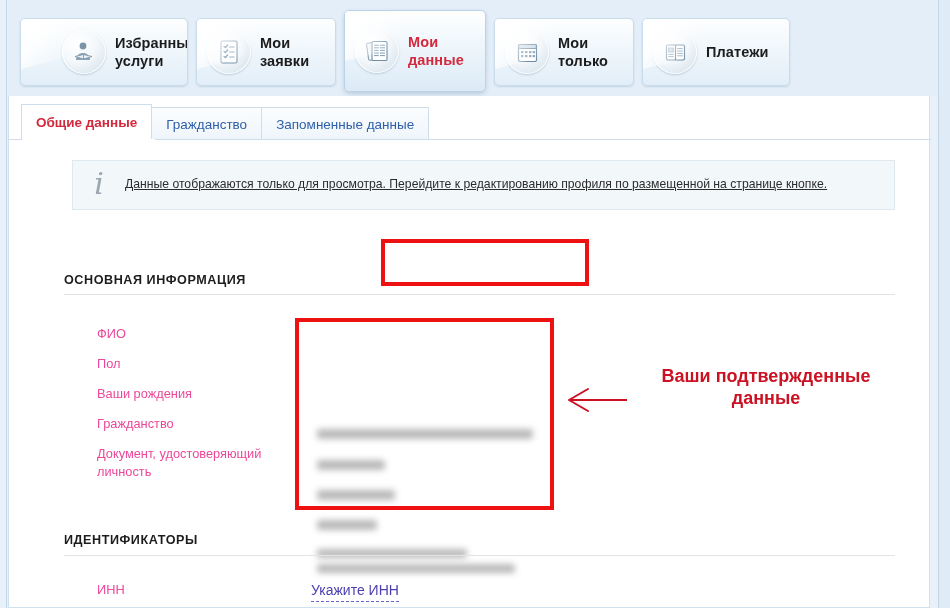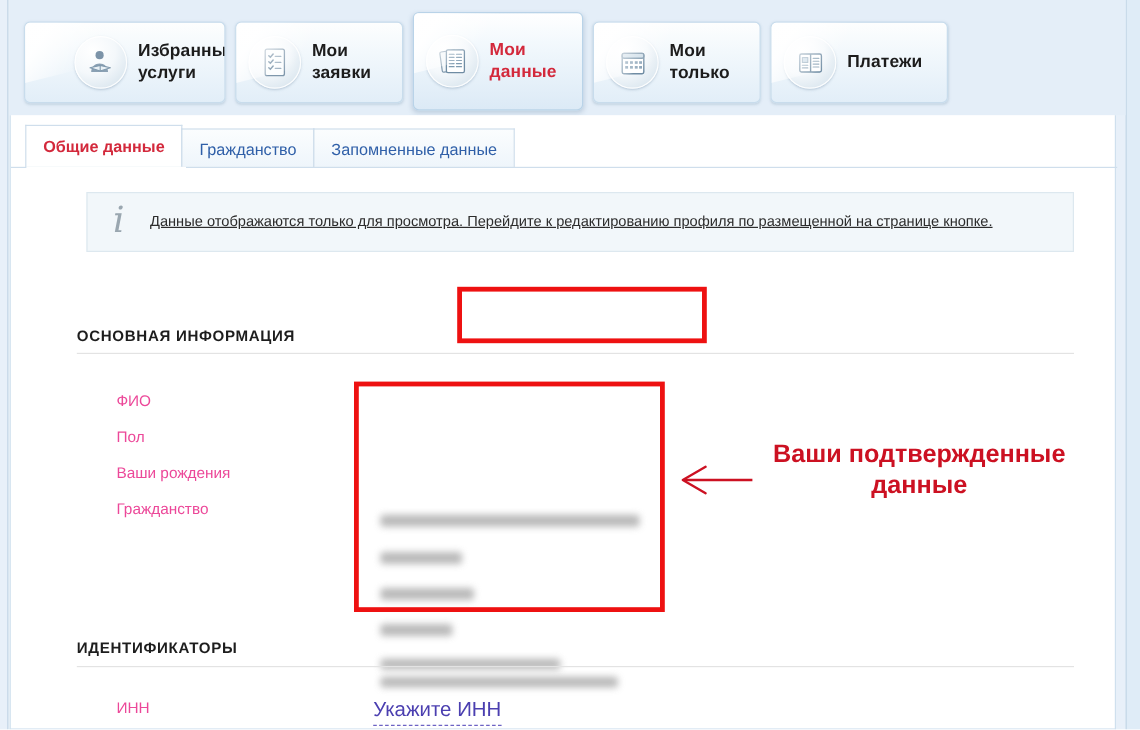--- a/index.html
+++ b/index.html
@@ -259,32 +259,32 @@
   
   #annotation-arrow {
     position: absolute;
     left: 566px; top: 387px;
     width: 62px; height: 26px;
   }
   #annotation-text {
     position: absolute;
     left: 636px; top: 366px;
     width: 260px;
-    font-size: 21px;
+    font-size: 18px;
     font-weight: bold;
     color: #cc1122;
     line-height: 1.22;
     text-align: center;
   }
 
   
   #inn-link {
     position: absolute;
     left: 311px; top: 582px;
-    font-size: 17px;
+    font-size: 14px;
     color: #4b3fb0;
     border-bottom: 1px dashed #6d63c4;
     padding-bottom: 2px;
     cursor: pointer;
     line-height: 1.2;
   }
 </style>
 </head>
 <body>
 
@@ -403,20 +403,21 @@
       <div id="info-text">Данные отображаются только для просмотра. Перейдите к редактированию профиля по размещенной на странице кнопке.</div>
     </div>
 
     <div class="section-title" style="left:55px; top:177px;">ОСНОВНАЯ ИНФОРМАЦИЯ</div>
     <div class="section-rule" style="left:55px; top:198px; width:831px;"></div>
 
     <div class="field-label" style="left:88px; top:229px;">ФИО</div>
     <div class="field-label" style="left:88px; top:259px;text-align:right;">Пол</div>
     <div class="field-label" style="left:88px; top:289px;">Ваши рождения</div>
     <div class="field-label" style="left:88px; top:319px;">Гражданство</div>
+    <div class="field-label" style="left:88px; top:349px; width:196px;">Документ, удостоверяющий личность</div>
 
     <div class="blurline" style="left:308px; top:333px; width:216px; height:10px;"></div>
     <div class="blurline" style="left:308px; top:364px; width:68px;  height:10px;"></div>
     <div class="blurline" style="left:308px; top:394px; width:78px;  height:10px;"></div>
     <div class="blurline" style="left:308px; top:424px; width:60px;  height:10px;"></div>
     <div class="blurline" style="left:308px; top:453px; width:150px; height:9px;"></div>
     <div class="blurline" style="left:308px; top:468px; width:198px; height:9px;"></div>
 
     <div class="section-title" style="left:55px; top:437px;">ИДЕНТИФИКАТОРЫ</div>
     <div class="section-rule" style="left:55px; top:459px; width:831px;"></div>

